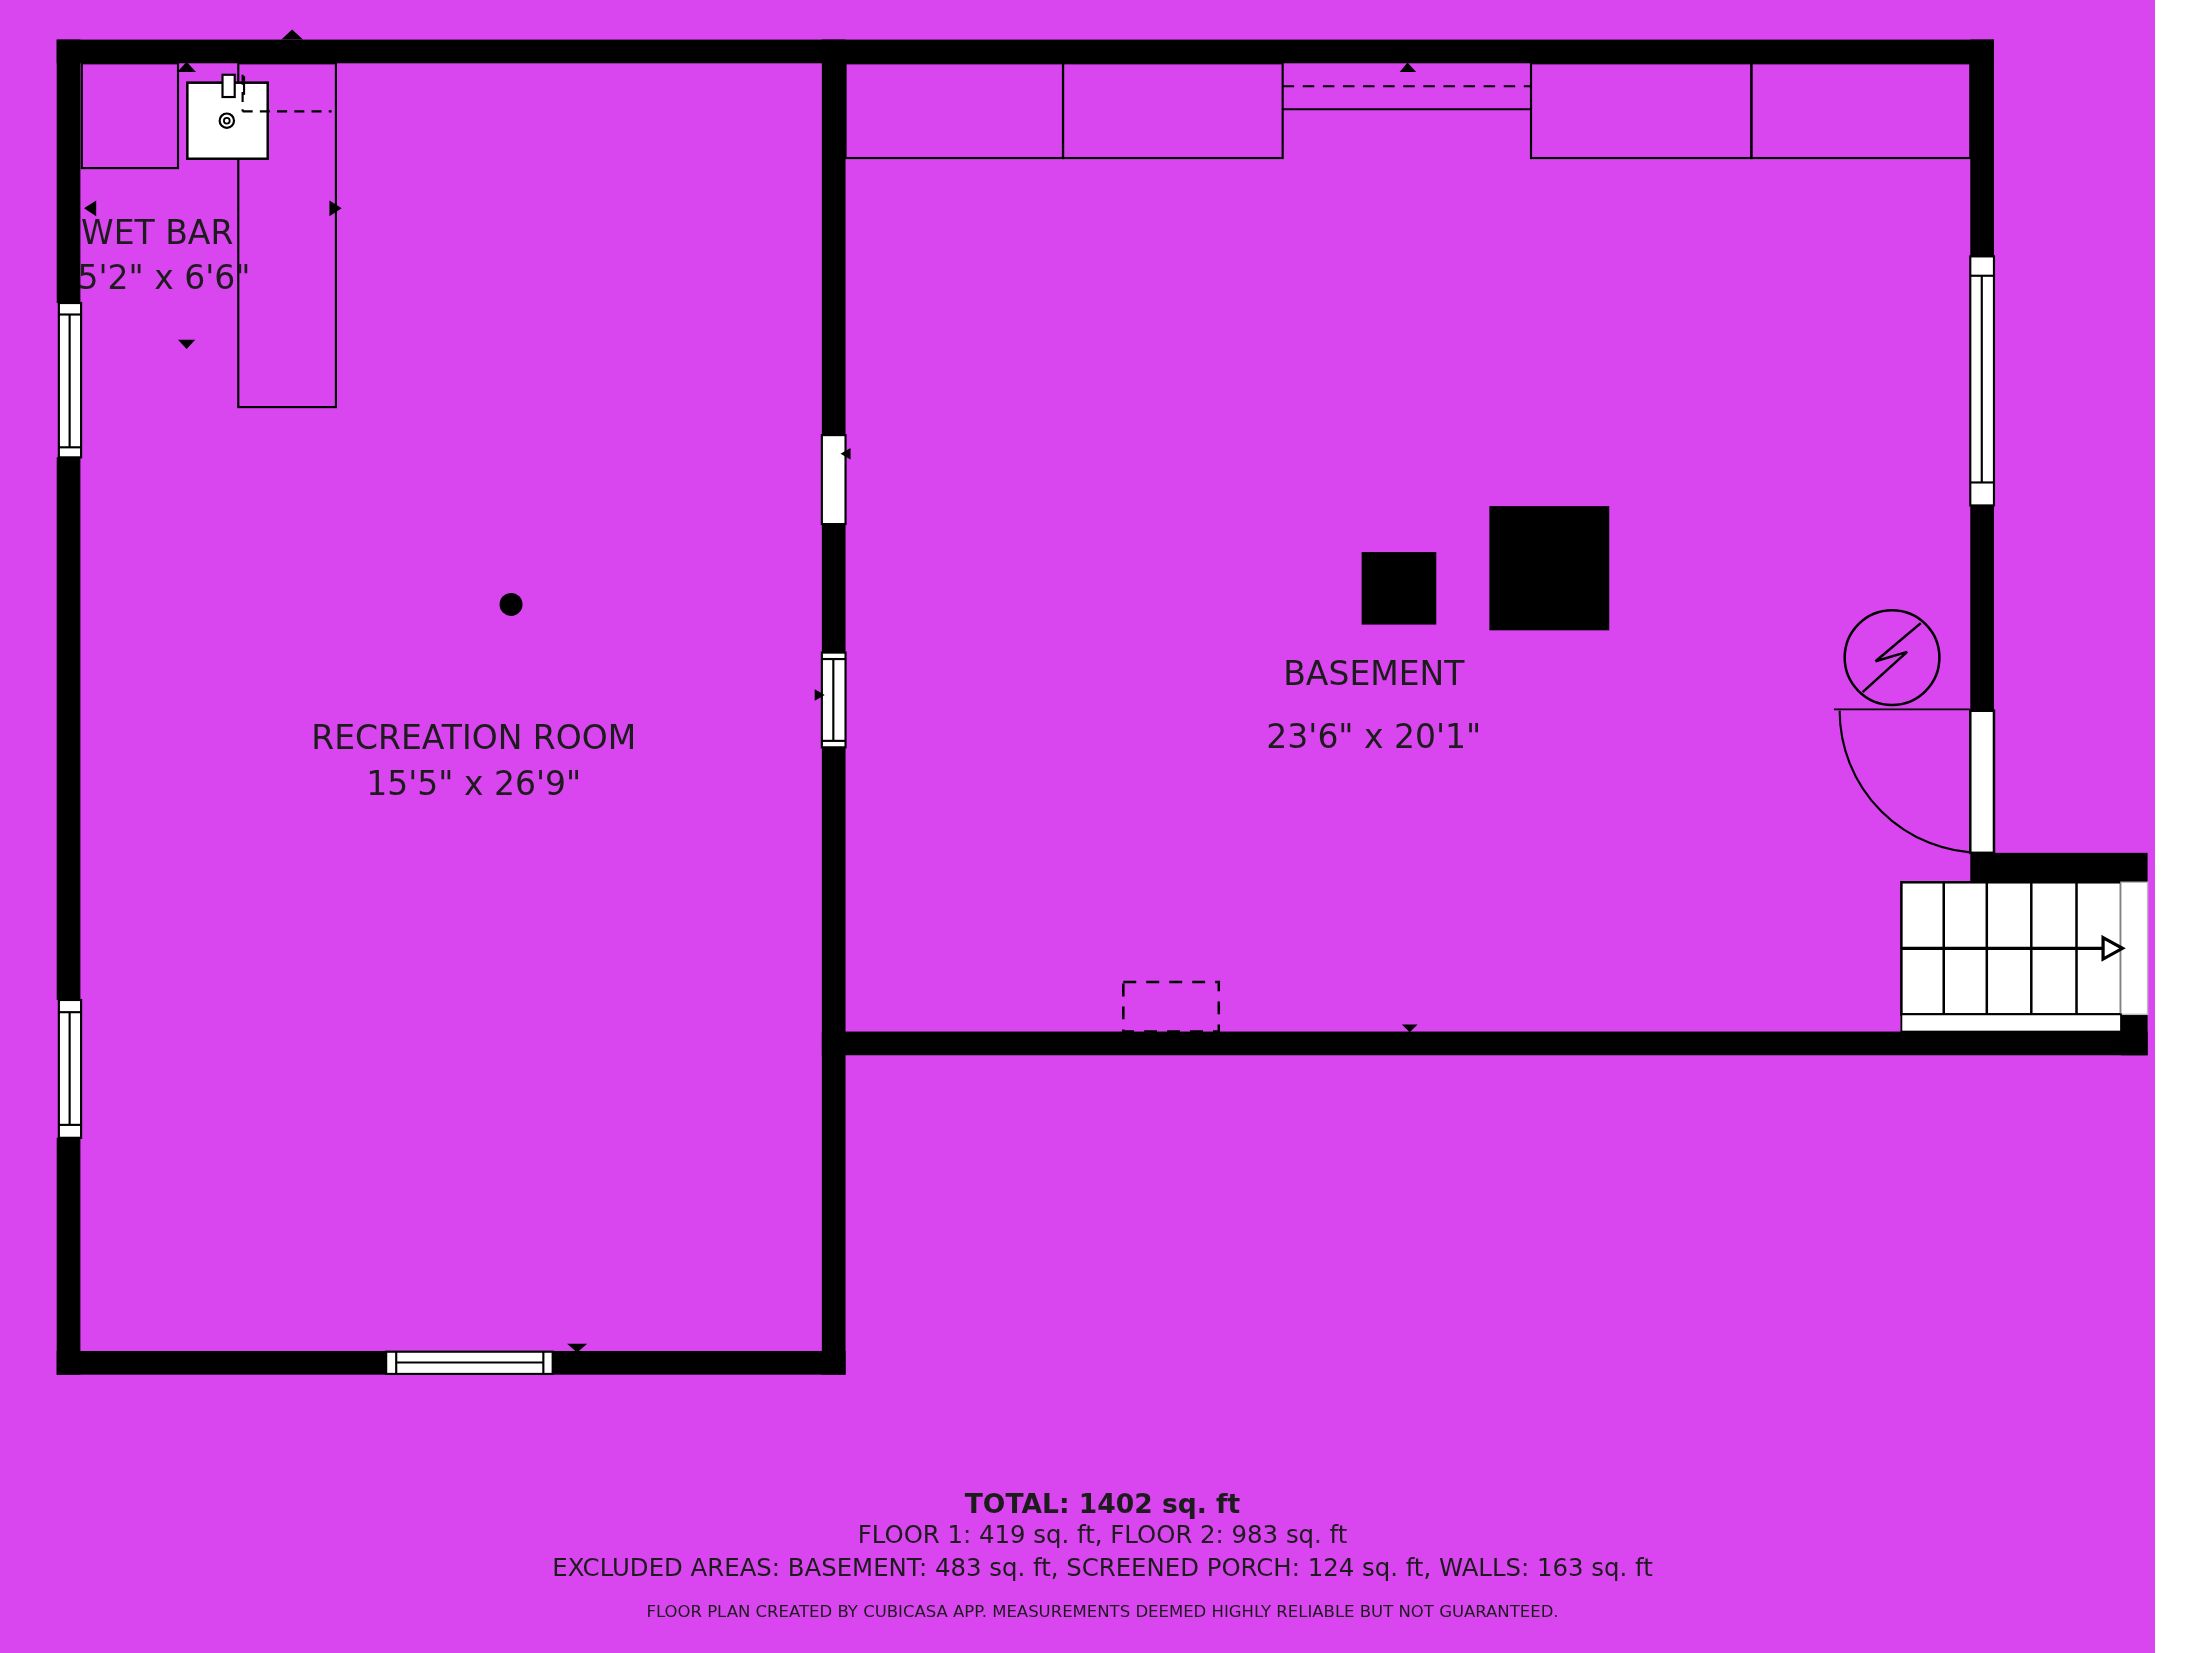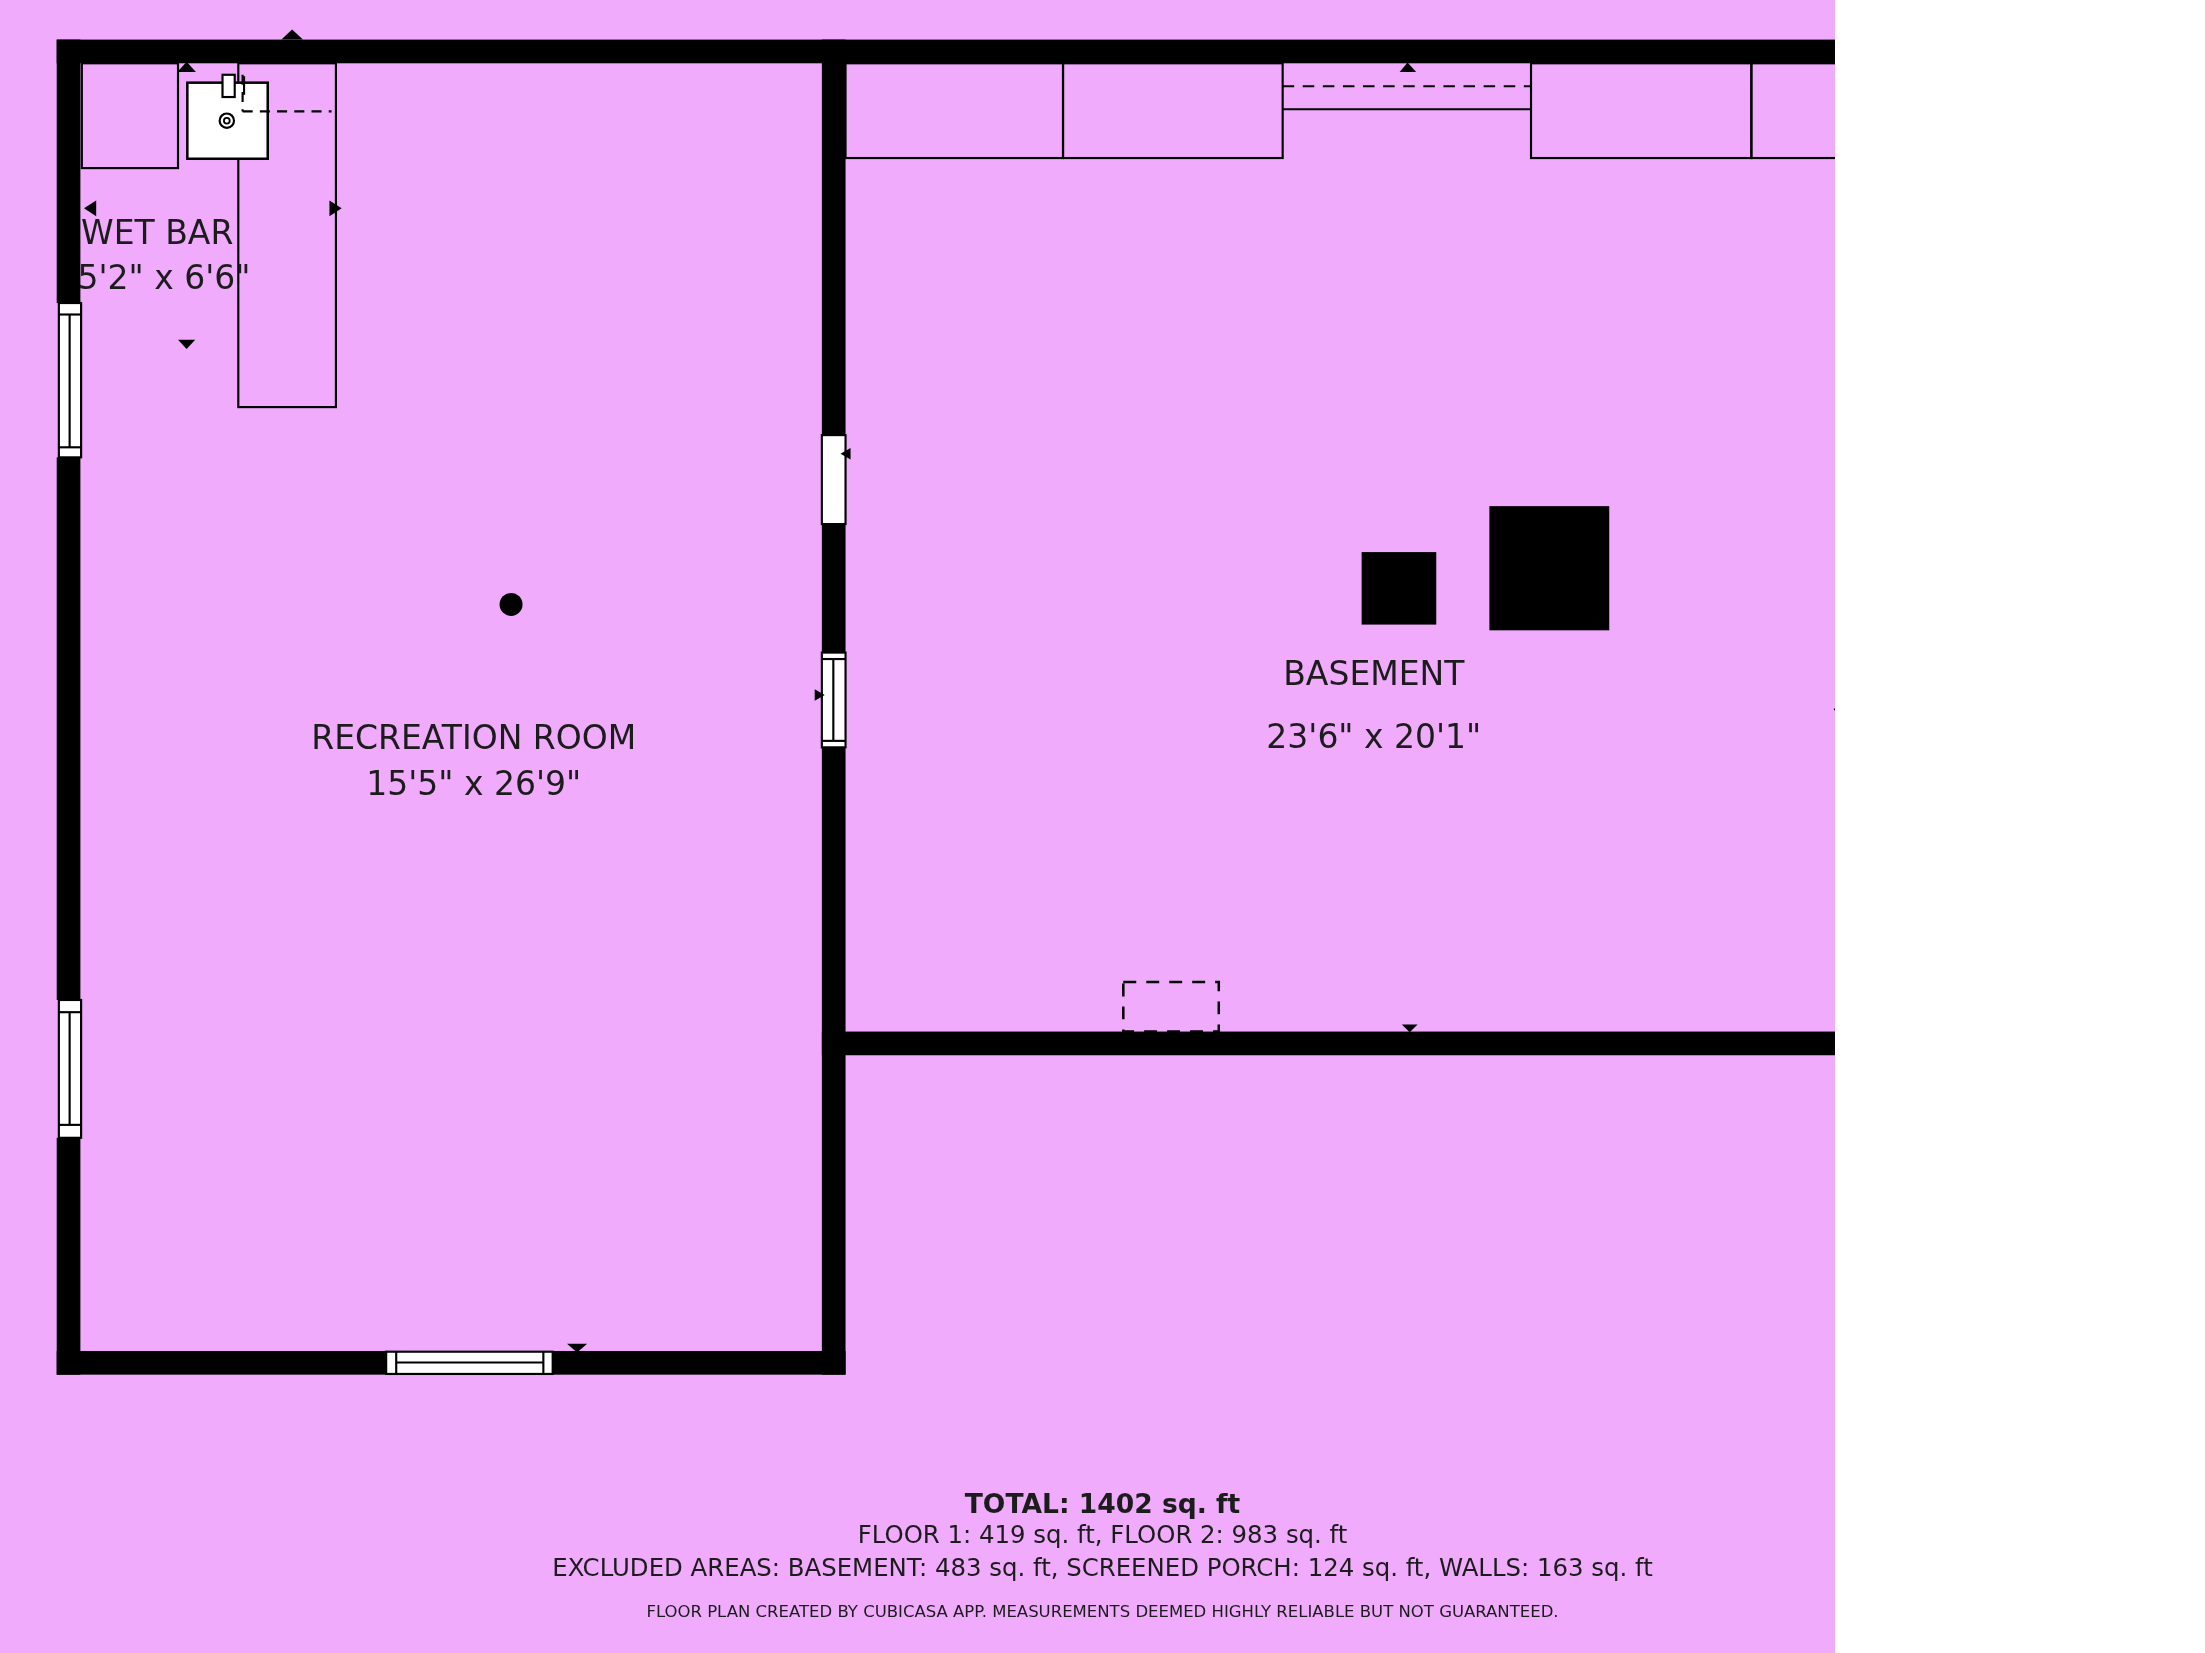--- a/index.html
+++ b/index.html
@@ -1,16 +1,16 @@
 <!DOCTYPE html>
 <html style="font-size:11.5px"><head>
 <meta charset="utf-8">
 <style>
   html,body{margin:0;padding:0;background:#ffffff;}
-  .page{position:relative;width:1835px;height:1654px;background:#f0abfc;overflow:hidden;}
+  .page{position:relative;width:2155px;height:1654px;background:#d946ef;overflow:hidden;}
   svg{display:block;}
   text{font-family:"DejaVu Sans","Liberation Sans",sans-serif;fill:#1c1c1c;}
   .room-label{font-size:46px;}
   .room-dims{font-size:46px;}
   .f-total{font-size:37px;font-weight:bold;}
   .f-line{font-size:34px;}
   .f-small{font-size:23px;}
   .mid{text-anchor:middle;}
 </style>
 </head>

